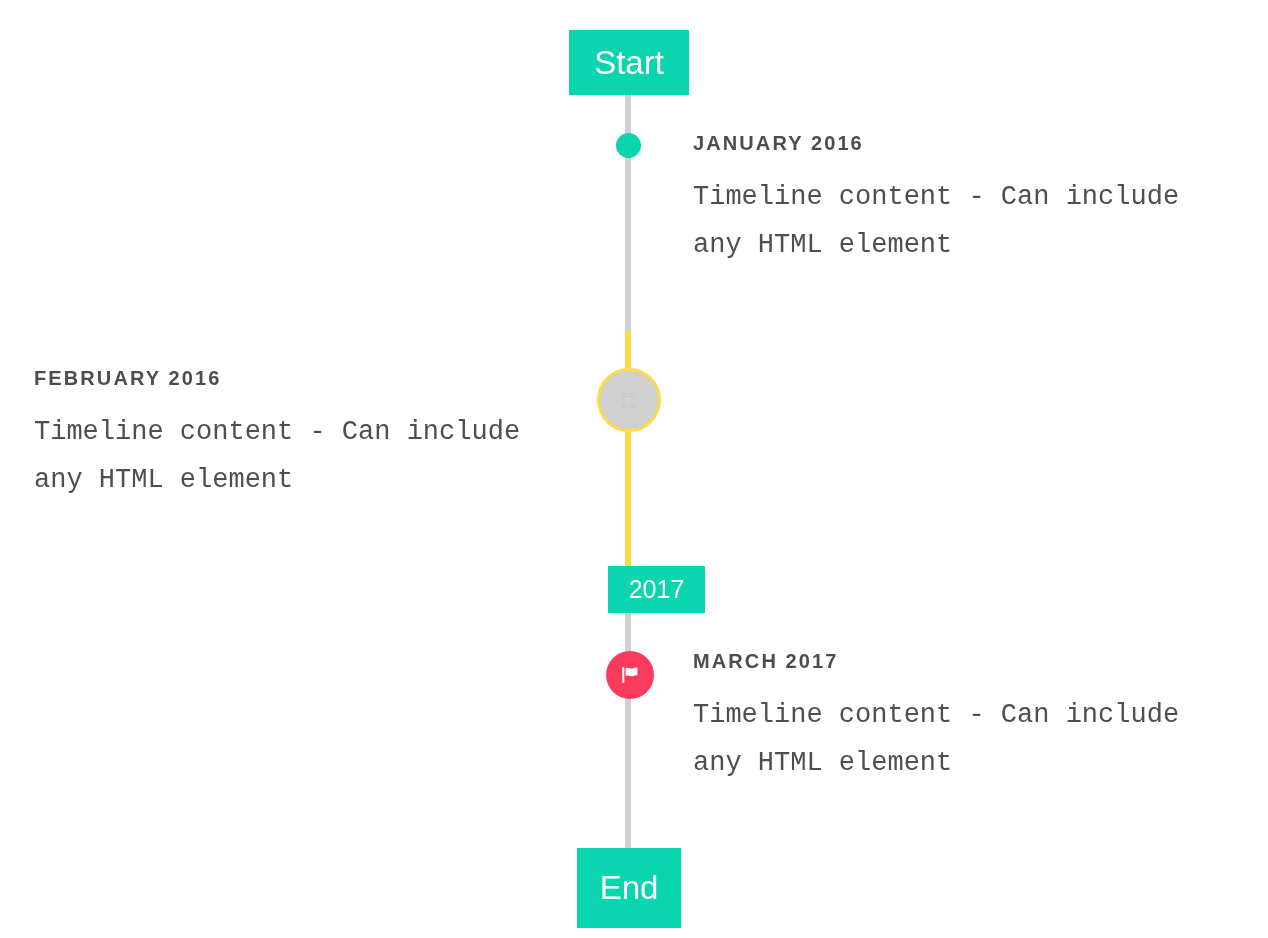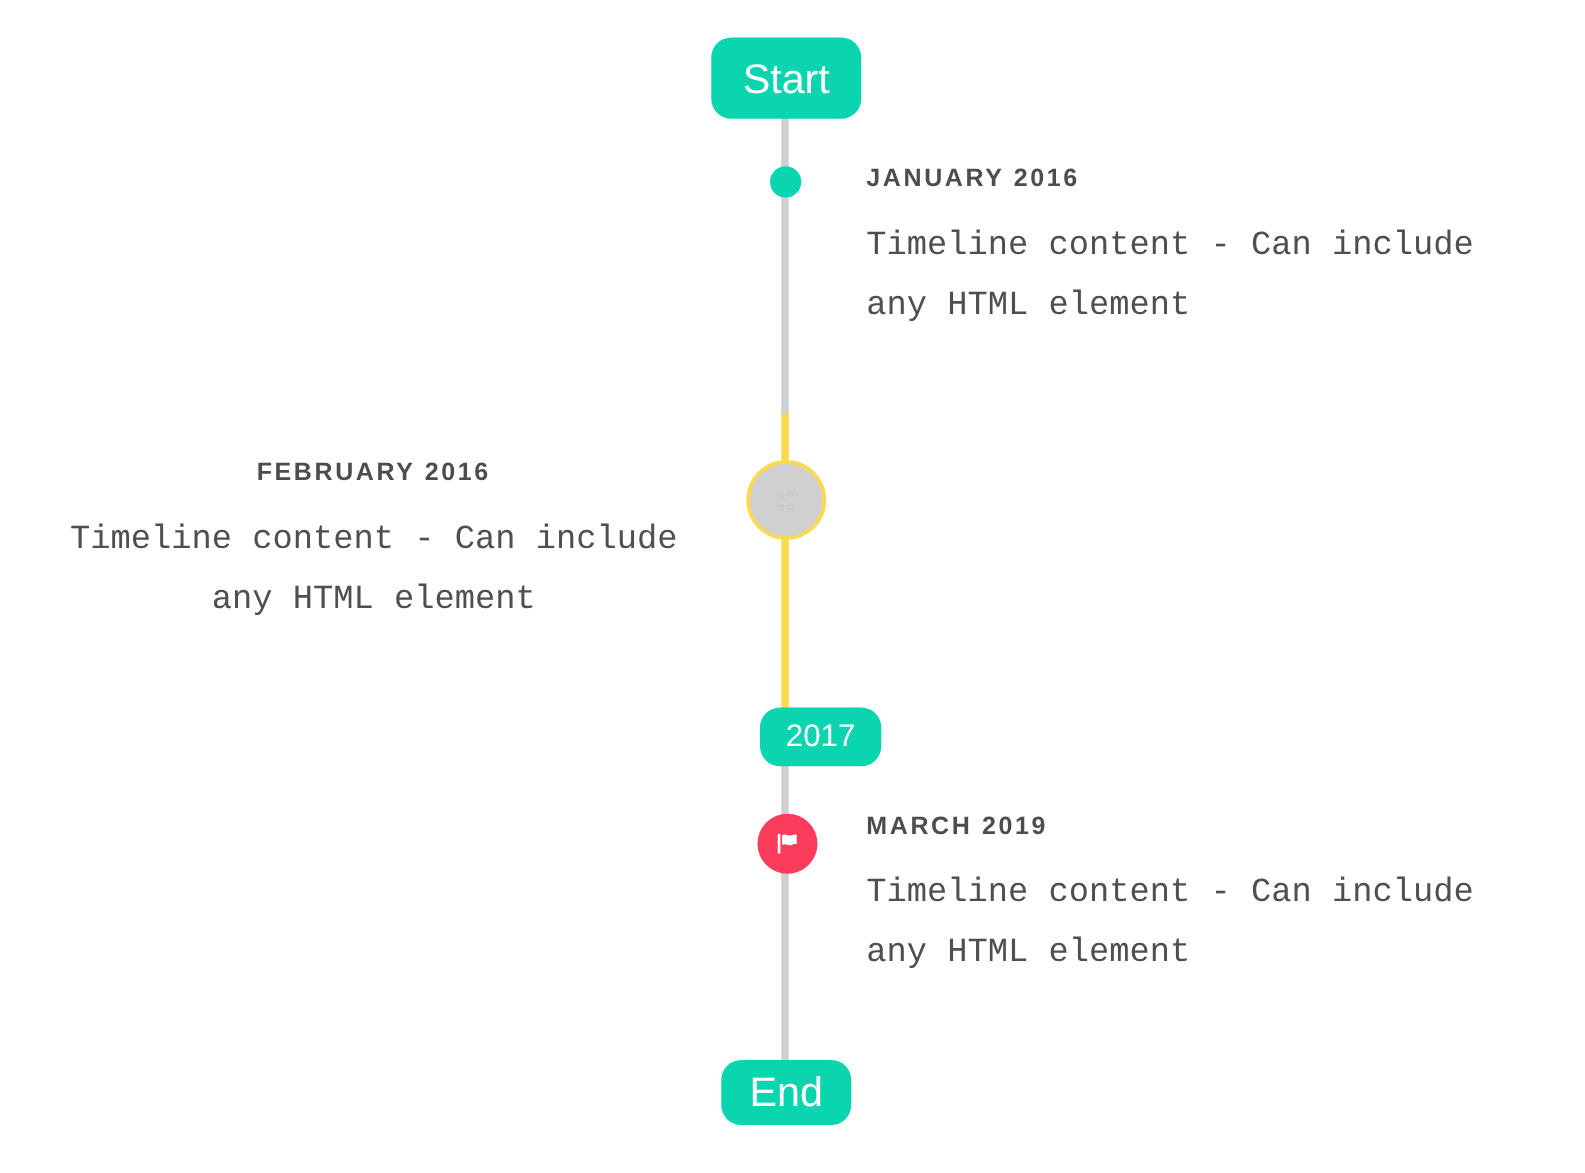--- a/index.html
+++ b/index.html
@@ -31,34 +31,34 @@
   }
   .axis-gray-1 { top: 93px;  height: 240px; background: #cfd0d1; }
   .axis-yellow { top: 331px; height: 240px; background: #fdd949; }
   .axis-gray-2 { top: 611px; height: 242px; background: #cfd0d1; }
 
   
   .cap {
     position: absolute;
     background: #0ad5ae;
     color: #ffffff;
-    border-radius: 16px;
+    border-radius: 0;
     display: flex;
     align-items: center;
     justify-content: center;
     box-sizing: border-box;
   }
   .cap-start {
     left: 569px; top: 30px;
     width: 120px; height: 65px;
     font-size: 33px;
   }
   .cap-end {
     left: 577px; top: 848px;
-    width: 104px; height: 52px;
+    width: 104px; height: 80px;
     font-size: 33px;
   }
   .cap-year {
     left: 608px; top: 566px;
     width: 97px; height: 47px;
     font-size: 25px;
   }
 
   
   .marker {
@@ -110,21 +110,21 @@
   .entry-body {
     font-size: 27px;
     line-height: 48px;
     color: #4f4f4f;
     margin: 0;
     font-weight: 400;
     font-family: Liberation Mono, monospace;
   }
 
   .entry-right { left: 693px; width: 530px; text-align: left; }
-  .entry-left  { right: 704px; width: 530px; text-align: center; }
+  .entry-left  { right: 704px; width: 530px; text-align: left; }
 
   .entry-jan   { top: 132px; }
   .entry-feb   { top: 367px; }
   .entry-mar   { top: 650px; }
 </style>
 </head>
 <body>
 
 <div class="timeline">
 
@@ -154,19 +154,19 @@
   <div class="cap cap-year">2017</div>
 
   <div class="marker marker-flag">
     <svg width="24" height="24" viewBox="0 0 24 24" aria-hidden="true">
       <rect x="4.2" y="4" width="2.1" height="16" rx="1" fill="#ffffff"></rect>
       <path d="M7.6 5.2 C10.2 3.6 12.8 6.4 15.4 5.2 C17 4.5 18.2 4.4 19.4 4.9 L19.4 12.6 C18.2 12.1 17 12.2 15.4 12.9 C12.8 14.1 10.2 11.3 7.6 12.9 Z" fill="#ffffff"></path>
     </svg>
   </div>
 
   <div class="entry entry-right entry-mar">
-    <p class="entry-title">MARCH 2019</p>
+    <p class="entry-title">MARCH 2017</p>
     <p class="entry-body">Timeline content - Can include any HTML element</p>
   </div>
 
   <div class="cap cap-end">End</div>
 
 </div>
 
 </body></html>

